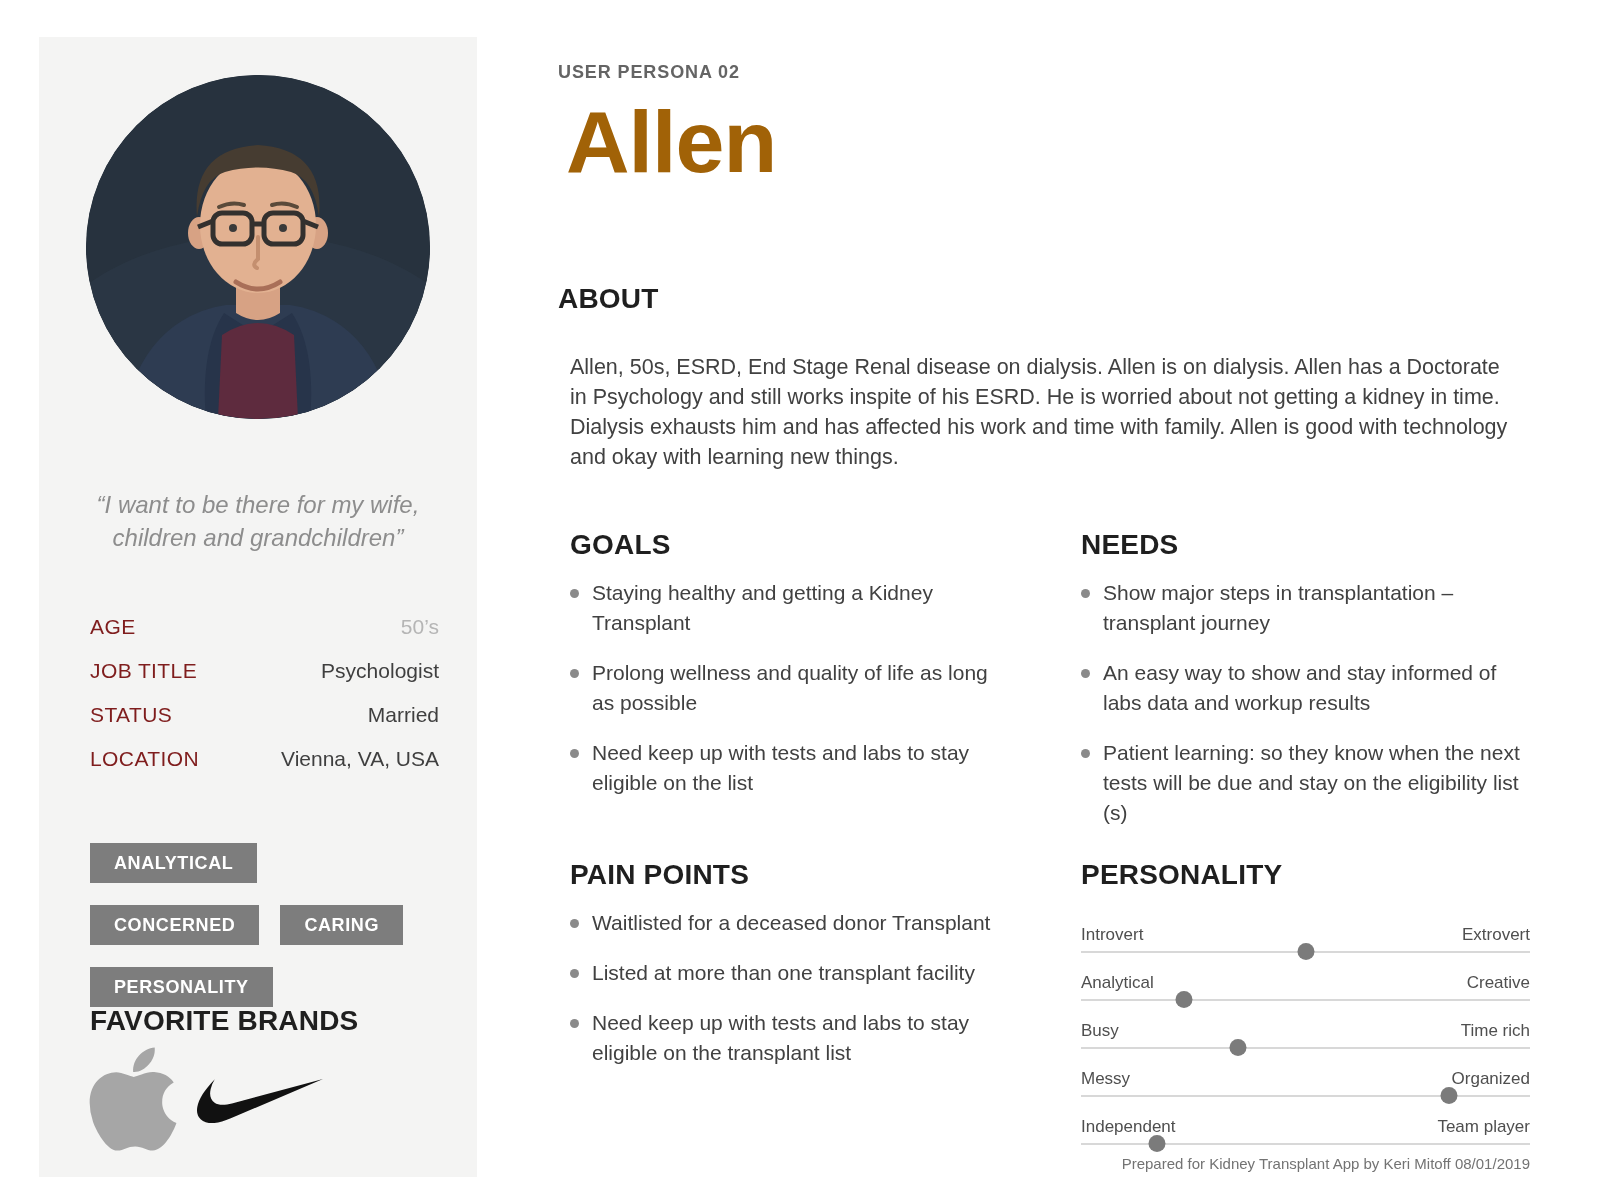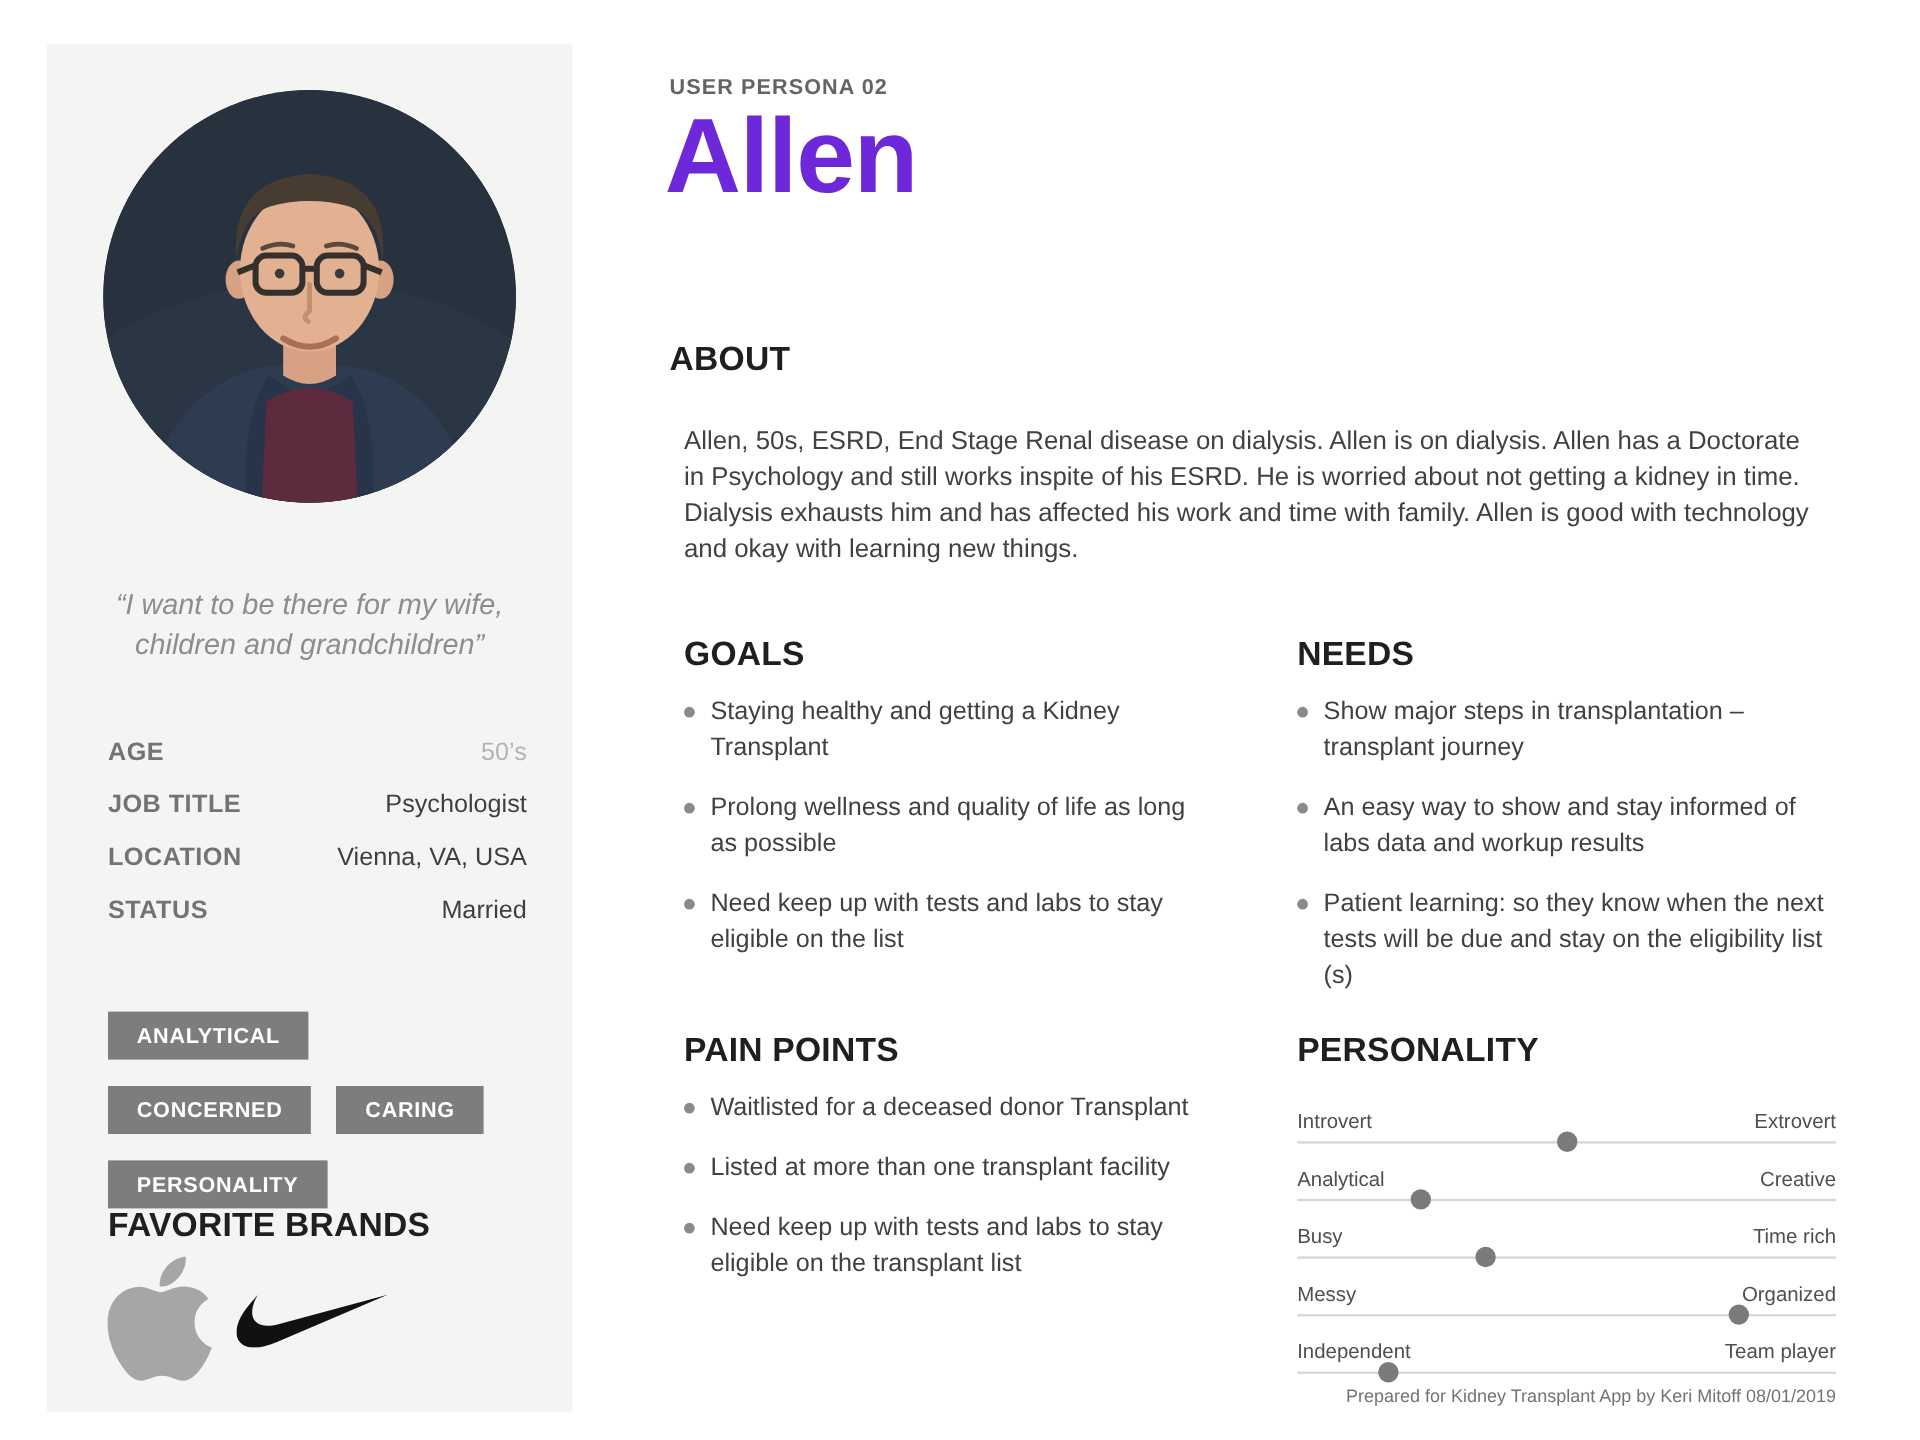--- a/index.html
+++ b/index.html
@@ -19,37 +19,37 @@
     border-radius:50%;overflow:hidden;background:#27323e;
   }
   .avatar svg{display:block;width:344px;height:344px;}
   .quote{
     position:absolute;top:451px;left:34px;right:34px;
     text-align:center;font-style:italic;font-size:24px;line-height:33px;
     color:#8d8d8d;
   }
   .attrs{position:absolute;top:578px;left:51px;right:38px;}
   .attr-row{display:flex;justify-content:space-between;align-items:baseline;margin-bottom:20px;font-size:21px;line-height:24px;}
-  .attr-label{font-weight:bold;color:#737373;letter-spacing:.4px;}
+  .attr-label{font-weight:normal;color:#7f1d1d;letter-spacing:.4px;}
   .attr-value{color:#3f3f3f;}
   .attr-value.muted{color:#b5b5b5;}
 
   .tags{position:absolute;top:806px;left:51px;right:30px;display:flex;flex-wrap:wrap;gap:22px 21px;}
   .tag{
     background:#7d7d7d;color:#ffffff;font-weight:bold;font-size:18px;
     letter-spacing:.6px;height:40px;padding:0 24px;display:flex;
     align-items:center;justify-content:center;white-space:nowrap;
   }
   .brands-h{position:absolute;top:969px;left:51px;font-size:28px;font-weight:800;color:#1d1d1d;letter-spacing:.2px;}
   .brands{position:absolute;top:1003px;left:46px;display:flex;align-items:center;gap:16px;}
 
   
   .main{position:absolute;left:558px;top:0;width:972px;height:1068px;}
   .eyebrow{position:absolute;top:62px;left:0;font-size:18px;font-weight:bold;letter-spacing:.9px;color:#646464;}
-  .name{position:absolute;top:80px;left:-4px;margin:0;font-size:88px;line-height:100px;font-weight:800;color:#6d28d9;letter-spacing:-1px;}
+  .name{position:absolute;top:80px;left:-4px;margin:12px;font-size:88px;line-height:100px;font-weight:800;color:#a16207;letter-spacing:-1px;}
   .h{font-size:28px;line-height:30px;font-weight:800;color:#1f1f1f;letter-spacing:.2px;margin:0;}
   .about-h{position:absolute;top:284px;left:0;}
   .about-p{position:absolute;top:330px;left:12px;width:948px;font-size:21.5px;line-height:30px;color:#414141;}
 
   .row{position:absolute;left:0;width:972px;}
   .row1{top:530px;}
   .row2{top:860px;}
   .col-a{position:absolute;left:12px;top:0;width:440px;}
   .col-b{position:absolute;left:523px;top:0;width:449px;}
 
@@ -122,26 +122,26 @@
   <div class="attrs">
     <div class="attr-row">
       <span class="attr-label">AGE</span>
       <span class="attr-value muted">50’s</span>
     </div>
     <div class="attr-row">
       <span class="attr-label">JOB TITLE</span>
       <span class="attr-value">Psychologist</span>
     </div>
     <div class="attr-row">
+      <span class="attr-label">STATUS</span>
+      <span class="attr-value">Married</span>
+    </div>
+    <div class="attr-row">
       <span class="attr-label">LOCATION</span>
       <span class="attr-value">Vienna, VA, USA</span>
-    </div>
-    <div class="attr-row">
-      <span class="attr-label">STATUS</span>
-      <span class="attr-value">Married</span>
     </div>
   </div>
 
   <div class="tags">
     <span class="tag">ANALYTICAL</span>
     <span class="tag">CONCERNED</span>
     <span class="tag">CARING</span>
     <span class="tag">PERSONALITY</span>
   </div>
 

